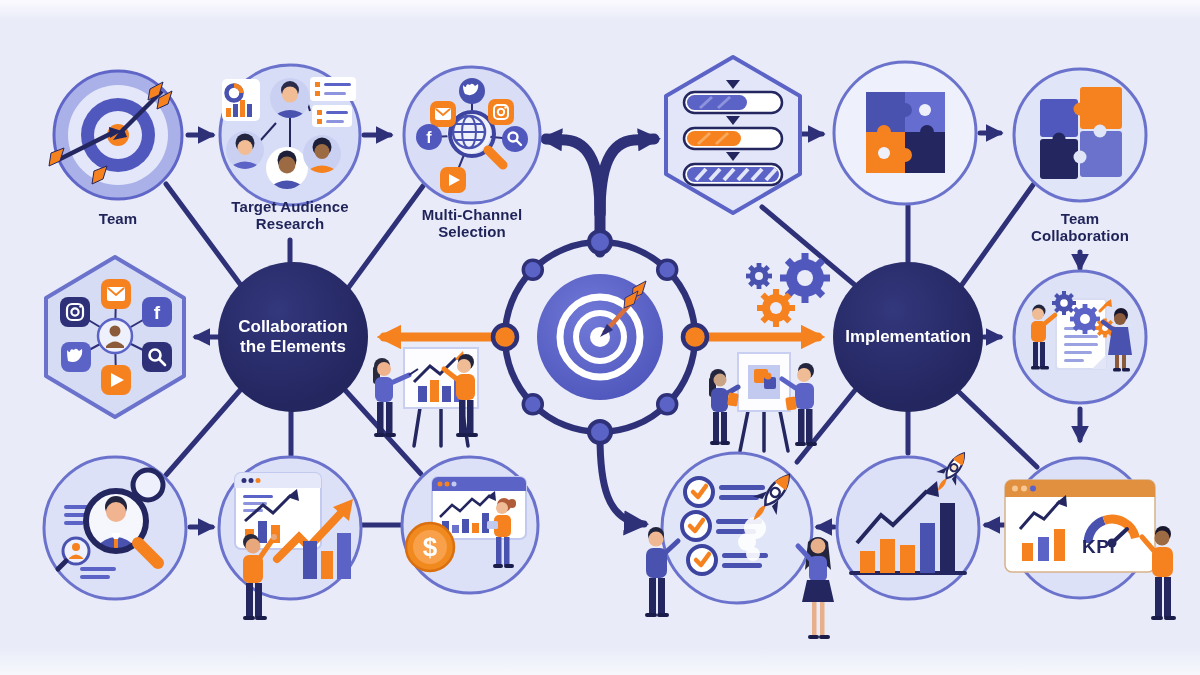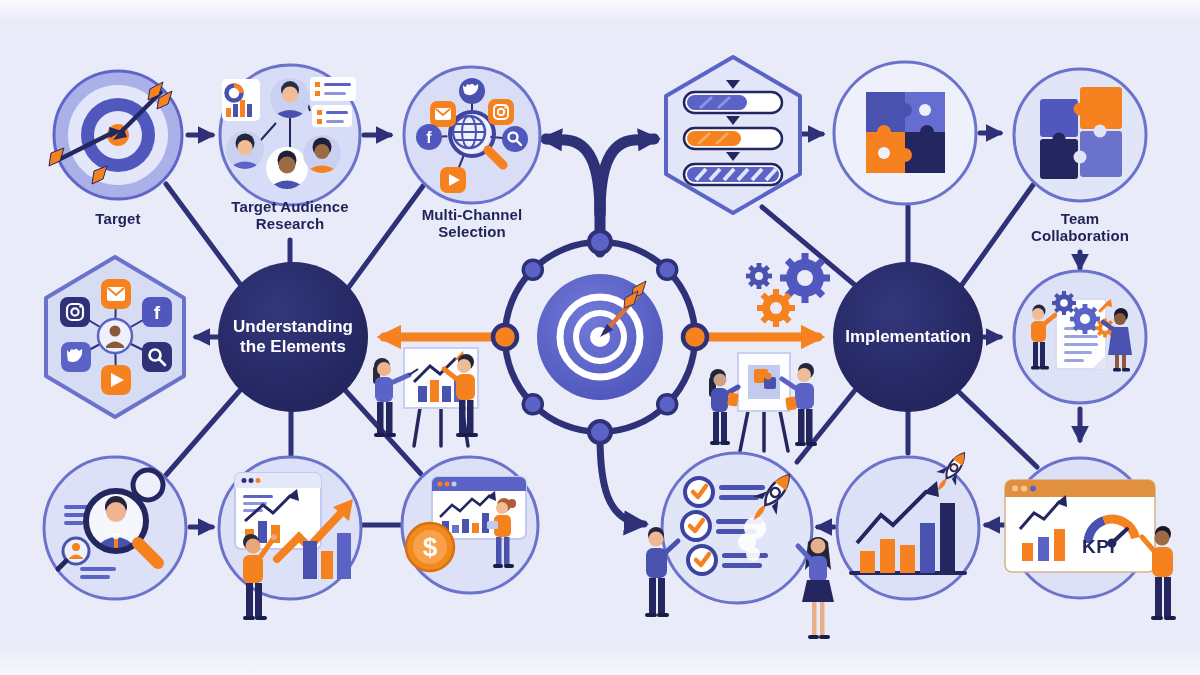--- a/index.html
+++ b/index.html
@@ -328,21 +328,21 @@
         <line x1="119.5" y1="107.5" x2="125" y2="113" stroke="#ffffff" stroke-width="2.6" stroke-linecap="round"></line>
       </g>
       <g>
         <rect x="61" y="113" width="30" height="30" rx="8" fill="#f5821f"></rect>
         <polygon points="71,121 84,128 71,135" fill="#ffffff"></polygon>
       </g>
     </svg>
   </div>
 
   <div class="hub" style="left:218px;top:262px">
-    <span>Understanding the Elements</span>
+    <span>Collaboration the Elements</span>
   </div>
   <div class="hub" style="left:833px;top:262px">
     <span>Implementation</span>
   </div>
 
   <div class="node" style="left:495px;top:232px;width:210px;height:210px">
     <svg width="210" height="210" viewBox="0 0 210 210">
       <defs>
         <radialGradient id="tg" cx="42%" cy="35%" r="75%">
           <stop offset="0%" stop-color="#7179d8"></stop>
@@ -784,18 +784,18 @@
         <line x1="155" y1="97" x2="142" y2="82" stroke="#f5821f" stroke-width="5" stroke-linecap="round"></line>
         <rect x="155" y="122" width="7" height="40" fill="#23265f"></rect>
           <rect x="164" y="122" width="7" height="40" fill="#23265f"></rect>
         <rect x="151" y="161" width="12" height="4" rx="2" fill="#1a1d4a"></rect>
           <rect x="164" y="161" width="12" height="4" rx="2" fill="#1a1d4a"></rect>
       </g>
     </svg>
   </div>
   <div class="kpi-lbl" style="left:1082px;top:536px;width:46px;text-align:left">KPI</div>
 
-  <div class="lbl" style="left:48px;top:210px;width:140px">Target</div>
+  <div class="lbl" style="left:48px;top:210px;width:140px">Team</div>
   <div class="lbl" style="left:210px;top:198px;width:160px">Target Audience Research</div>
   <div class="lbl" style="left:1015px;top:210px;width:130px">Team Collaboration</div>
   <div class="lbl" style="left:407px;top:206px;width:130px">Multi-Channel Selection</div>
 
 </div>
 
 </body></html>

